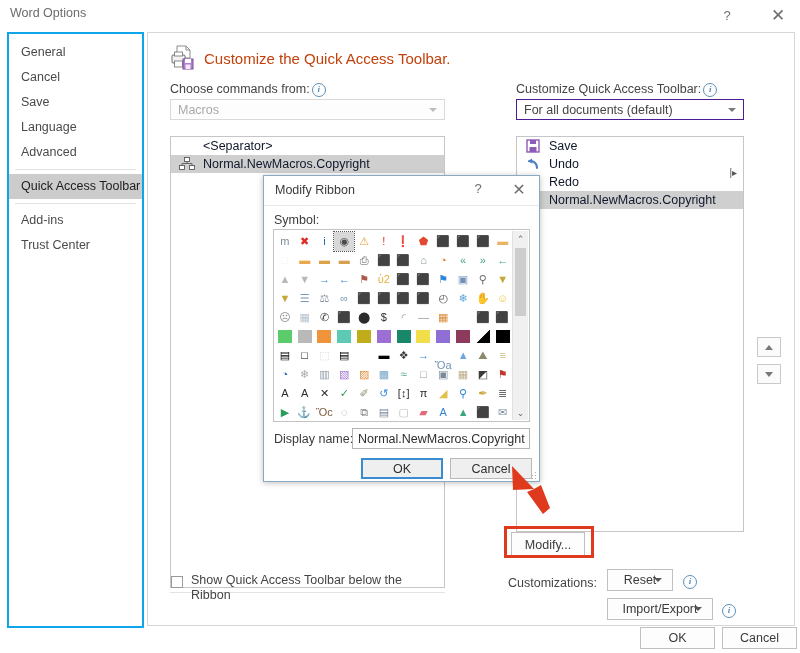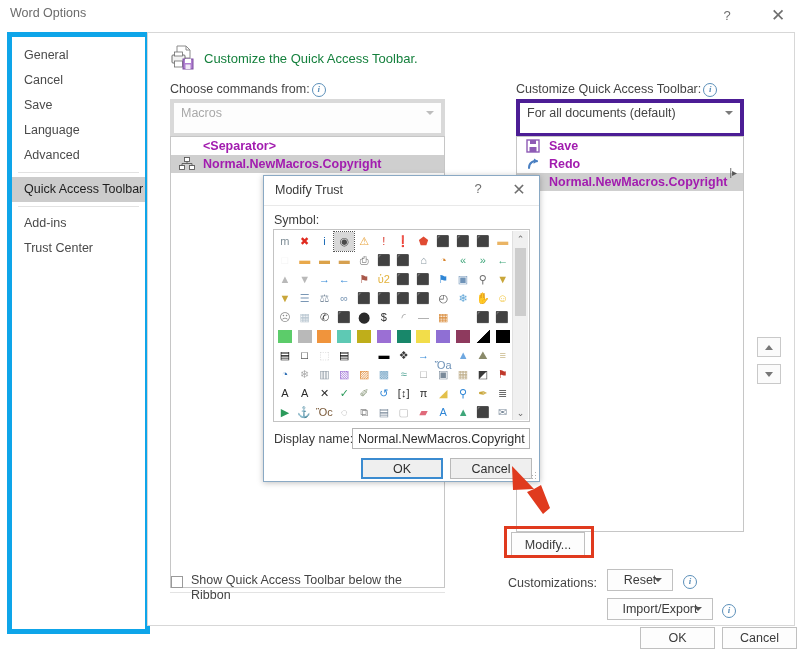--- a/index.html
+++ b/index.html
@@ -15,45 +15,45 @@
   .root{position:absolute;left:0;top:0;width:800px;height:653px;background:#fff;}
 
   
   .titlebar{position:absolute;left:0;top:0;width:800px;height:30px;background:#fff;}
   .titlebar .t{position:absolute;left:10px;top:6px;font-size:12.5px;color:#6b6b6b;}
   .tb-btn{position:absolute;top:0;height:30px;width:40px;display:flex;align-items:center;justify-content:center;color:#6f6f6f;font-size:15px;cursor:default;}
   .tb-help{left:707px;font-size:13px;}
   .tb-close{left:758px;font-size:17px;font-weight:300;}
 
   
-  .nav{position:absolute;left:7px;top:32px;width:133px;height:592px;border:5px solid #0ea5e9;background:#fff;}
+  .nav{position:absolute;left:7px;top:32px;width:133px;height:592px;border:2px solid #0ea5e9;background:#fff;}
   .nav-list{position:absolute;left:0;top:6px;width:133px;}
   .nav-item{height:25px;line-height:25px;padding-left:12px;font-size:12.5px;color:#4a4a4a;white-space:nowrap;cursor:default;}
   .nav-item.sel{background:#cccccc;color:#1d1d1d;}
   .nav-sep{height:1px;background:#e2e2e2;margin:4px 6px 4px 6px;}
 
   
   .main{position:absolute;left:147px;top:32px;width:646px;height:592px;border:1px solid #d7d7d7;background:#fff;}
 
   .hdr{position:absolute;left:22px;top:12px;display:flex;align-items:center;}
   .hdr-ico{width:26px;height:26px;position:relative;margin-right:8px;}
-  .hdr-txt{font-size:13px;color:#15803d;}
+  .hdr-txt{font-size:15px;color:#c2410c;}
 
   .lbl{position:absolute;font-size:12.5px;color:#444;white-space:nowrap;}
   .info-i{display:inline-block;width:12px;height:12px;border-radius:50%;border:1px solid #5b8fb9;color:#5b8fb9;font-size:9px;line-height:11px;text-align:center;vertical-align:1px;margin-left:2px;font-family:"Liberation Serif",serif;font-style:italic;font-weight:bold;}
 
-  .combo{position:absolute;height:38px;border:4px solid #4c1d95;background:#fff;box-sizing:border-box;}
+  .combo{position:absolute;height:21px;border:1px solid #4c1d95;background:#fff;box-sizing:border-box;}
   .combo.dis{background:#fdfdfd;border-color:#d9d9d9;}
   .combo .val{position:absolute;left:7px;top:3px;font-size:12.5px;color:#444;white-space:nowrap;}
   .combo.dis .val{color:#a9a9a9;}
   .combo .car{position:absolute;right:7px;top:8px;width:0;height:0;border-left:4px solid transparent;border-right:4px solid transparent;border-top:4px solid #7a7a7a;}
   .combo.dis .car{border-top-color:#bdbdbd;}
 
   .lbox{position:absolute;border:1px solid #c6c6c6;background:#fff;box-sizing:border-box;overflow:hidden;}
-  .row{height:18px;line-height:18px;font-size:12.5px;color:#a21caf;white-space:nowrap;position:relative;padding-left:32px;cursor:default;font-weight:bold;}
+  .row{height:18px;line-height:18px;font-size:12.5px;color:#0f172a;white-space:nowrap;position:relative;padding-left:32px;cursor:default;}
   .row.sel{background:#cfcfcf;}
   .row .ri{position:absolute;left:8px;top:2px;width:16px;height:14px;}
 
   
   .midbtn{position:absolute;width:24px;height:22px;border:1px solid #cfcfcf;background:#fcfcfc;}
   .arrbtn{position:absolute;width:22px;height:18px;border:1px solid #c9c9c9;background:#fbfbfb;display:flex;align-items:center;justify-content:center;}
   .tri-u{width:0;height:0;border-left:4px solid transparent;border-right:4px solid transparent;border-bottom:5px solid #777;}
   .tri-d{width:0;height:0;border-left:4px solid transparent;border-right:4px solid transparent;border-top:5px solid #777;}
 
   .btn{position:absolute;border:1px solid #c0c0c0;background:#fdfdfd;box-sizing:border-box;display:flex;align-items:center;justify-content:center;font-size:12.5px;color:#3b3b3b;cursor:default;}
@@ -185,20 +185,29 @@
             <rect x="1" y="1" width="12" height="12" fill="#fff" stroke="#8e5bb5" stroke-width="1.4"></rect>
             <rect x="4" y="1" width="6" height="4" fill="#8e5bb5"></rect>
             <rect x="3.5" y="8" width="7" height="5" fill="#8e5bb5"></rect>
           </svg>
         </span>
         <span>Save</span>
       </div>
       <div class="row">
         <span class="ri">
           <svg width="16" height="14" viewBox="0 0 14 14">
+            <path d="M11 11 C11 5 6 3.5 3 4.2" fill="none" stroke="#4a7fc1" stroke-width="2" stroke-linecap="round"></path>
+            <path d="M2 4 l4 -2.6 l0.4 5.3 z" fill="#4a7fc1"></path>
+          </svg>
+        </span>
+        <span>Undo</span>
+      </div>
+      <div class="row">
+        <span class="ri">
+          <svg width="16" height="14" viewBox="0 0 14 14">
             <path d="M3 11 C3 5 8 3.5 11 4.2" fill="none" stroke="#4a7fc1" stroke-width="2" stroke-linecap="round"></path>
             <path d="M12 4 l-4 -2.6 l-0.4 5.3 z" fill="#4a7fc1"></path>
           </svg>
         </span>
         <span>Redo</span>
       </div>
       <div class="row sel">
         <span class="ri"></span>
         <span>Normal.NewMacros.Copyright</span>
       </div>
@@ -230,21 +239,21 @@
       <span class="bcar"></span>
     </div>
     <div class="info-i" style="position:absolute;left:572px;top:571px;">i</div>
   </div>
 
   <div class="btn bottom-ok">OK</div>
   <div class="btn bottom-cancel">Cancel</div>
 
   <div class="dlg">
     <div class="dlg-tb"></div>
-    <div class="dlg-title">Modify Trust</div>
+    <div class="dlg-title">Modify Ribbon</div>
     <div class="dlg-help">?</div>
     <div class="dlg-x">✕</div>
 
     <div class="dlg-sym-lbl">Symbol:</div>
 
     <div class="symbox">
       <div class="symgrid" id="symgrid">
           <div class="srow">
             <div class="cell">
               <span style="color: rgb(126, 141, 150); font-size: 11px; line-height: 13px;">m</span>

